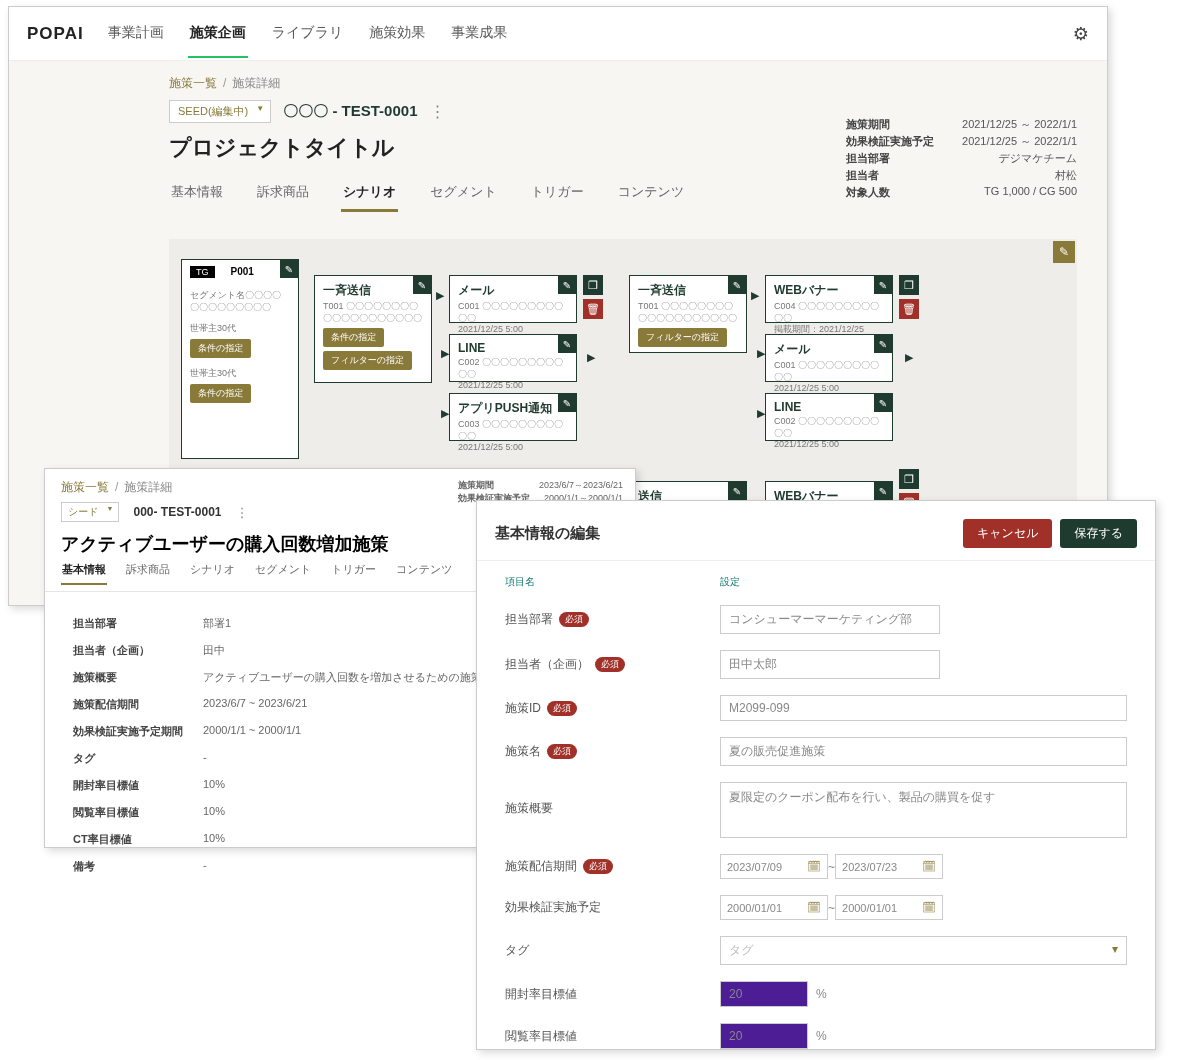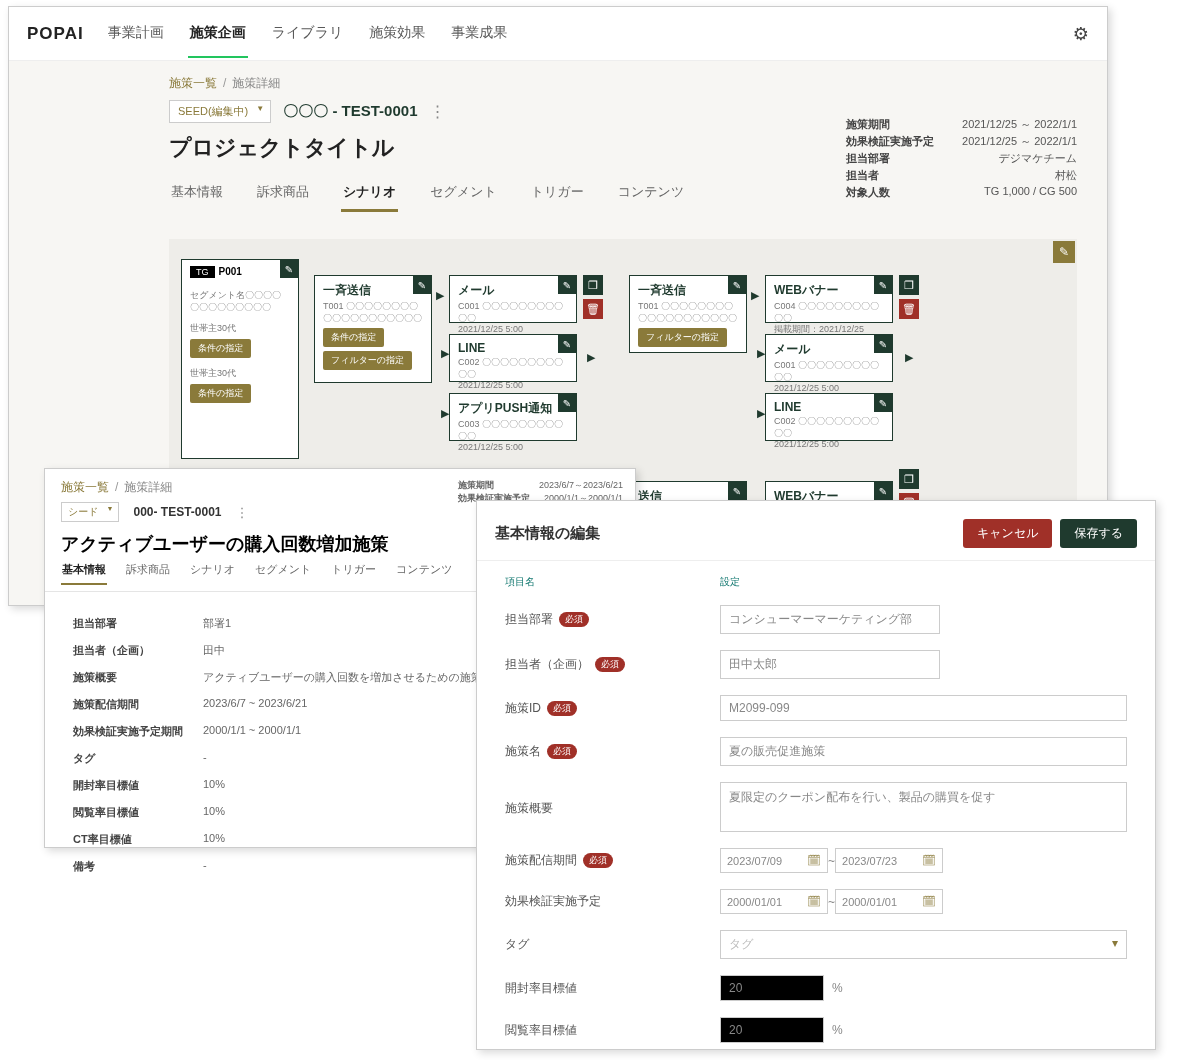--- a/index.html
+++ b/index.html
@@ -31,21 +31,21 @@
 .subtabs .act{color:#222;font-weight:600;border-bottom:3px solid #8a7a3a}
 
 .canvas{position:absolute;left:160px;right:30px;top:232px;bottom:10px;background:#eeede9}
 .editIc{position:absolute;right:2px;top:2px;width:22px;height:22px;background:#8a7a3a;color:#fff;font-size:12px;display:flex;align-items:center;justify-content:center}
 
 .card{position:absolute;background:#fff;border:1px solid #1f3a2e;font-size:10px;padding:6px 8px}
 .card .pen{position:absolute;right:0;top:0;width:18px;height:18px;background:#1f3a2e;color:#fff;font-size:10px;display:flex;align-items:center;justify-content:center}
 .cardT{font-weight:700;color:#1f3a2e;font-size:12px;margin-bottom:2px}
 .sub{color:#777;font-size:9px;line-height:1.3}
 .pill{display:inline-block;background:#8a7a3a;color:#fff;font-size:9px;padding:3px 8px;border-radius:2px;margin-top:4px}
-.tg{display:inline-block;background:#000000;color:#fff;font-size:9px;padding:1px 6px;margin-right:4px}
+.tg{display:inline-block;background:#000000;color:#fff;font-size:9px;padding:1px 6px;margin-right:16px}
 .arr{position:absolute;font-size:11px;color:#1f3a2e}
 .stackBtns{position:absolute;display:flex;flex-direction:column;gap:4px}
 .sq{width:20px;height:20px;display:flex;align-items:center;justify-content:center;color:#fff;font-size:11px}
 .sqD{background:#1f3a2e}.sqR{background:#a03028}
 
 
 .pB{left:44px;top:468px;width:592px;height:380px}
 .pB .bc{padding:10px 0 2px 16px}
 .pB .hdrB{display:flex;align-items:center;gap:14px;padding:4px 0 4px 16px}
 .pB .selB{border:1px solid #ccc;font-size:10px;color:#8a7a3a;padding:2px 20px 2px 6px;position:relative;background:#fff}
@@ -68,27 +68,27 @@
 .pC .hdT{font-size:15px;font-weight:600;color:#333}
 .pC .btns{margin-left:auto;display:flex;gap:8px}
 .btn{font-size:12px;color:#fff;padding:6px 14px;border-radius:3px;cursor:pointer}
 .btnC{background:#a03028}.btnS{background:#1f3a2e}
 .fh{display:flex;padding:14px 28px 8px;font-size:10px;color:#0f766e;font-weight:400}
 .fh .c1{width:215px}
 .frow{display:flex;align-items:center;padding:8px 28px;font-size:12px}
 .frow .lab{width:215px;color:#555;display:flex;align-items:center;gap:6px}
 .req{background:#a03028;color:#fff;font-size:9px;padding:1px 6px;border-radius:8px}
 .inp{flex:1;border:1px solid #ccc;padding:5px 8px;font-size:12px;color:#888;background:#fff}
-.ta{flex:1;border:1px solid #ccc;padding:6px 8px;font-size:12px;color:#888;height:50px;background:#fff}
+.ta{flex:1;border:1px solid #ccc;padding:6px 8px;font-size:12px;color:#888;height:56px;background:#fff}
 .dateGrp{display:flex;align-items:center;gap:0}
 .dinp{width:108px;border:1px solid #ccc;padding:5px 6px;font-size:11px;color:#888;display:flex;align-items:center;justify-content:space-between;background:#fff}
 .cal{color:#8a7a3a;font-size:11px}
 .tilde{color:#888}
 .numGrp{display:flex;align-items:center;gap:8px}
-.ninp{width:104px;border:1px solid #ccc;padding:5px 8px;font-size:12px;color:#888;background:#000000}
+.ninp{width:88px;border:1px solid #ccc;padding:5px 8px;font-size:12px;color:#888;background:#4c1d95}
 .pct{color:#888}
 .tagSel{flex:1;border:1px solid #ccc;padding:5px 8px;font-size:12px;color:#bbb;display:flex;justify-content:space-between;background:#fff}
 .tagSel .dd{color:#8a7a3a}
 </style>
 </head>
 <body>
 
 <div class="panel pA">
   <div class="topbar">
     <div class="logo">POPAI</div>

